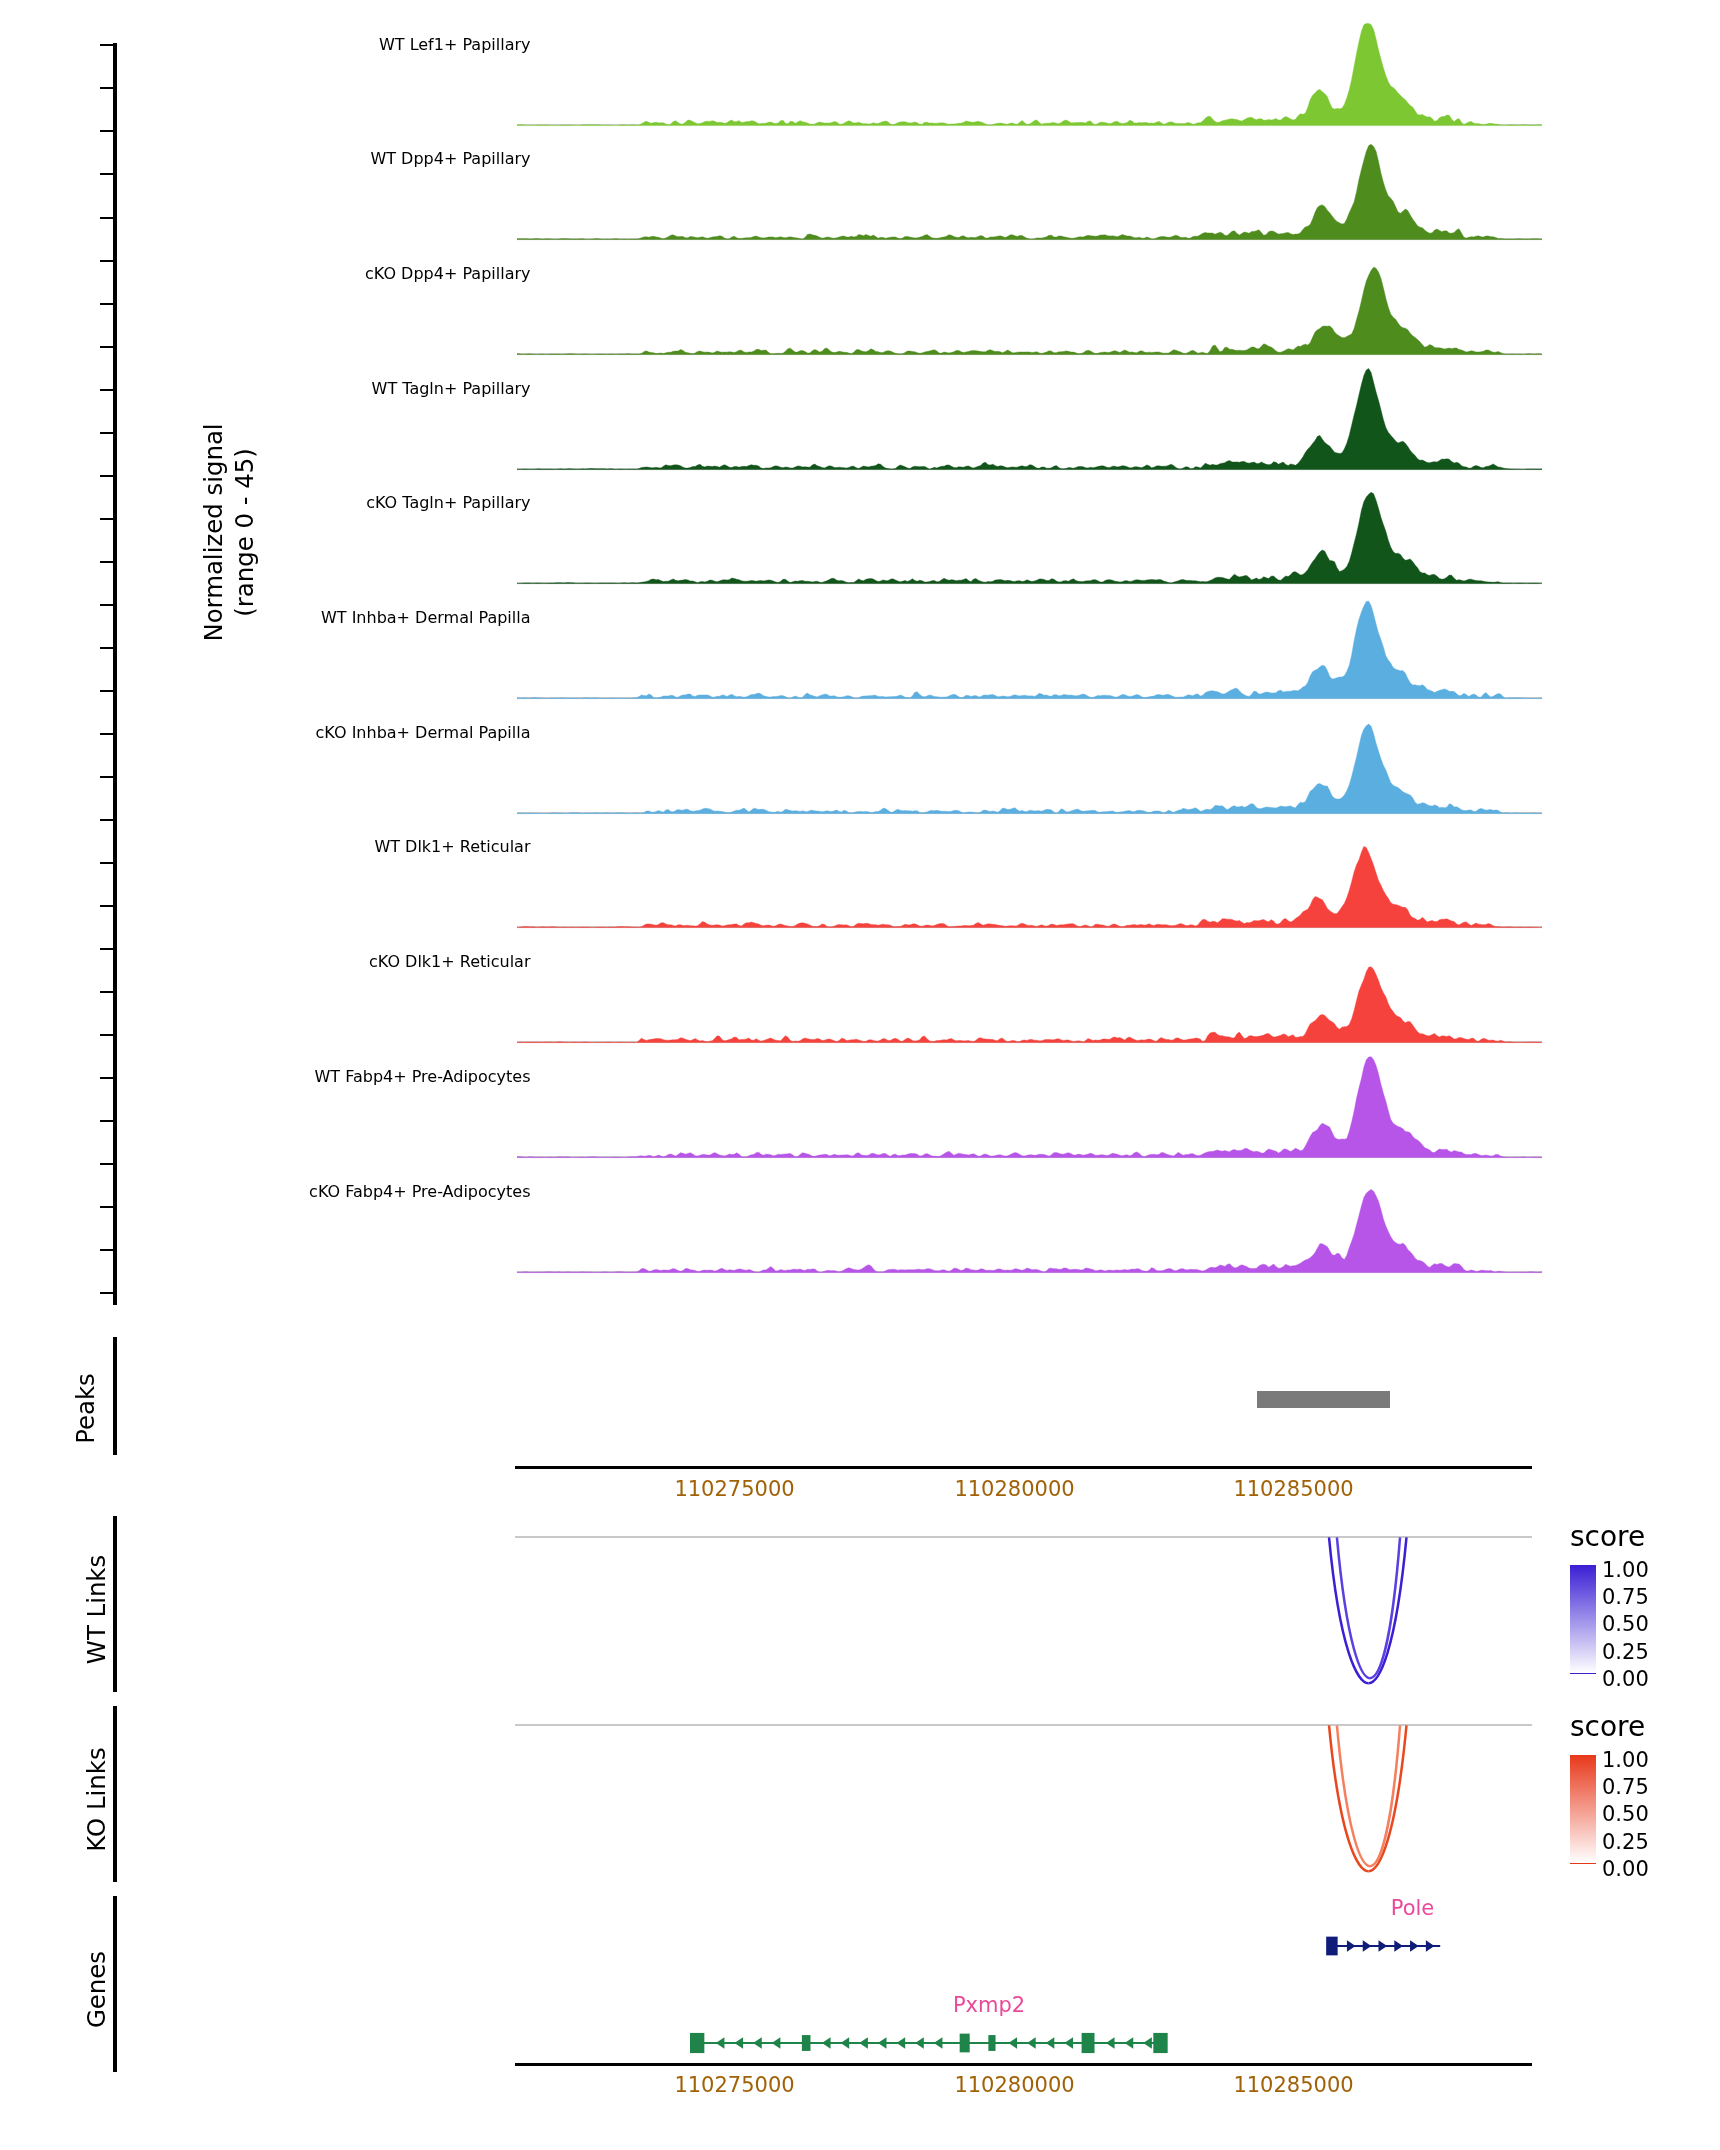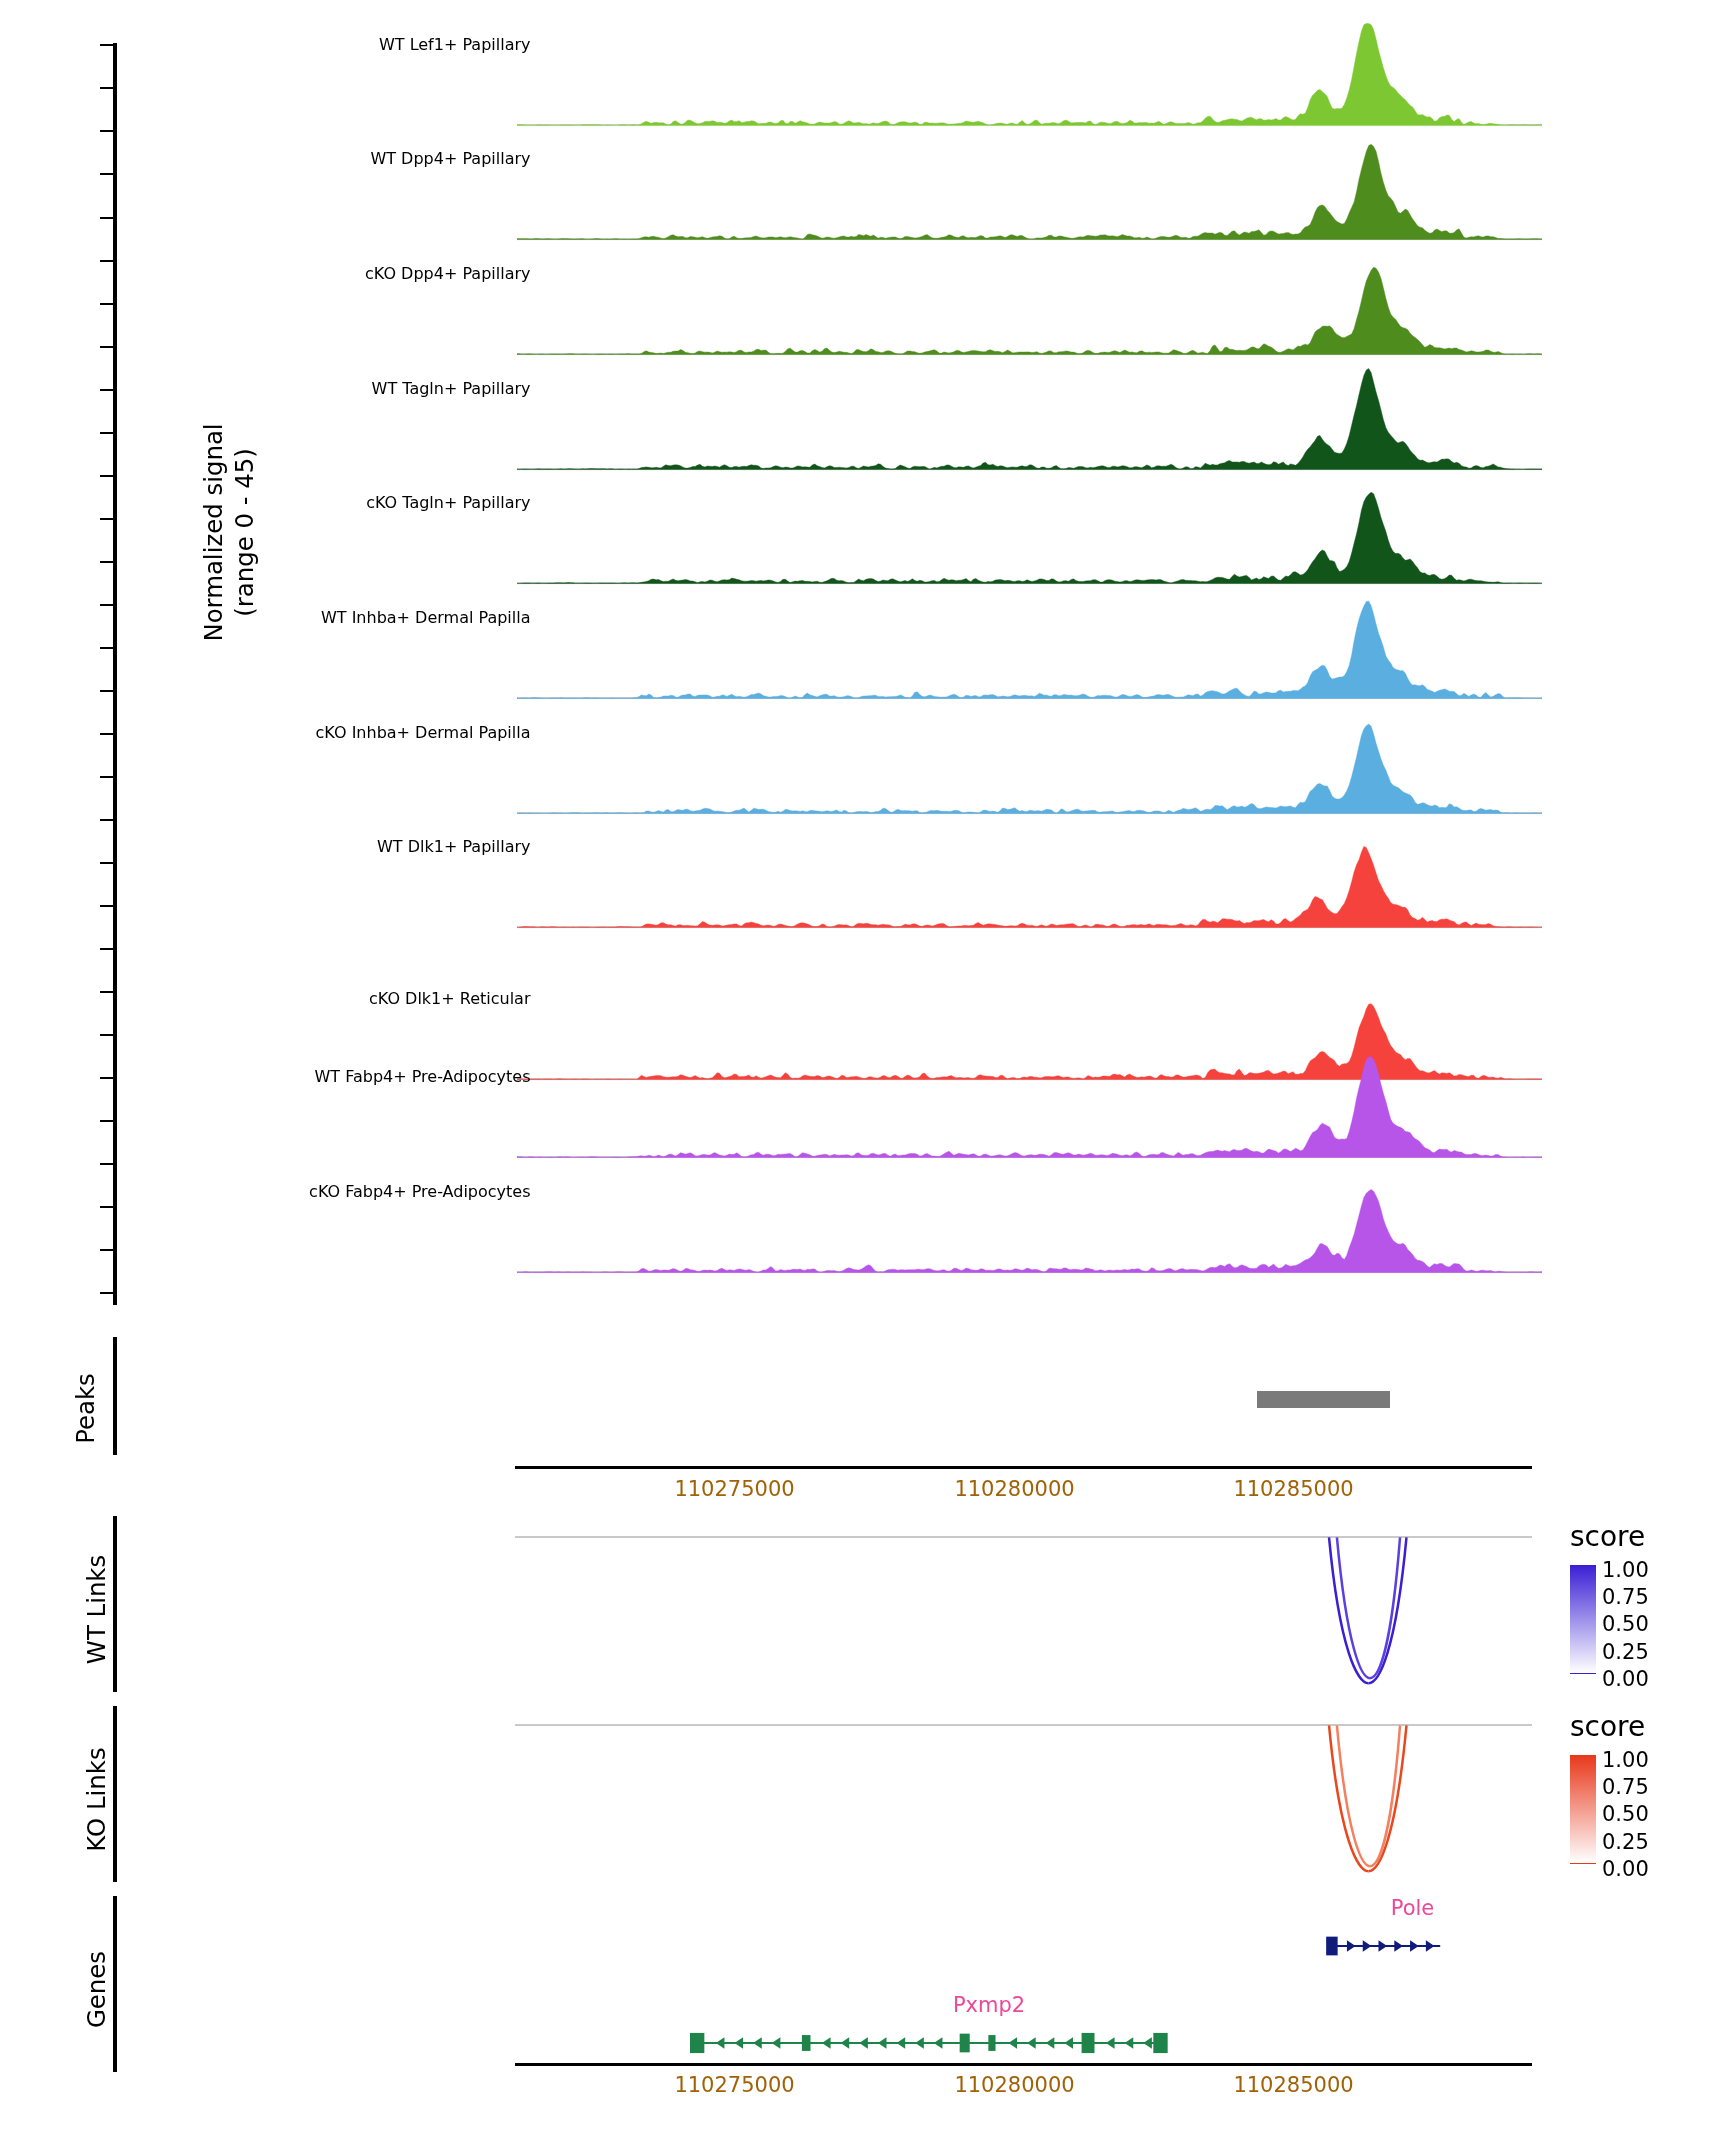--- a/index.html
+++ b/index.html
@@ -261,29 +261,29 @@
   <div class="track-row" style="top:710px;">
     <div class="track-label">cKO Inhba+ Dermal Papilla</div>
     <div class="track-plot">
         <div class="baseline"></div>
         <svg viewBox="0 0 1000 300" preserveAspectRatio="none">
           <path d="M 0 280 L 0.00 278.60 L 2.38 278.64 L 4.76 278.30 L 7.14 278.51 L 9.52 278.85 L 11.90 278.55 L 14.29 278.63 L 16.67 278.91 L 19.05 279.02 L 21.43 279.29 L 23.81 279.61 L 26.19 279.65 L 28.57 279.56 L 30.95 279.25 L 33.33 278.23 L 35.71 277.62 L 38.10 278.17 L 40.48 278.47 L 42.86 278.50 L 45.24 279.28 L 47.62 279.74 L 50.00 278.99 L 52.38 277.95 L 54.76 277.57 L 57.14 277.47 L 59.52 277.73 L 61.90 278.70 L 64.29 279.14 L 66.67 278.40 L 69.05 278.09 L 71.43 278.57 L 73.81 278.18 L 76.19 277.39 L 78.57 277.76 L 80.95 278.66 L 83.33 278.42 L 85.71 277.62 L 88.10 277.89 L 90.48 278.57 L 92.86 278.68 L 95.24 278.38 L 97.62 277.58 L 100.00 277.47 L 102.38 277.94 L 104.76 278.25 L 107.14 278.71 L 109.52 278.95 L 111.90 278.89 L 114.29 278.18 L 116.67 277.67 L 119.05 278.30 L 121.43 278.98 L 123.81 277.00 L 126.19 273.11 L 128.57 272.78 L 130.95 275.35 L 133.33 276.47 L 135.71 274.27 L 138.10 271.85 L 140.48 274.49 L 142.86 275.63 L 145.24 270.24 L 147.62 269.06 L 150.00 274.17 L 152.38 275.26 L 154.76 271.69 L 157.14 268.88 L 159.52 270.10 L 161.90 271.02 L 164.29 267.95 L 166.67 268.45 L 169.05 272.22 L 171.43 273.37 L 173.81 272.73 L 176.19 271.73 L 178.57 270.80 L 180.95 267.66 L 183.33 265.46 L 185.71 266.50 L 188.10 267.33 L 190.48 270.96 L 192.86 273.63 L 195.24 272.75 L 197.62 273.60 L 200.00 274.37 L 202.38 275.61 L 204.76 277.40 L 207.14 277.42 L 209.52 275.96 L 211.90 273.27 L 214.29 271.13 L 216.67 270.99 L 219.05 268.27 L 221.43 265.20 L 223.81 270.49 L 226.19 275.66 L 228.57 271.09 L 230.95 265.23 L 233.33 266.71 L 235.71 269.24 L 238.10 268.46 L 240.48 268.15 L 242.86 270.99 L 245.24 274.60 L 247.62 275.41 L 250.00 276.71 L 252.38 275.93 L 254.76 273.87 L 257.14 276.25 L 259.52 273.51 L 261.90 268.47 L 264.29 269.79 L 266.67 271.73 L 269.05 273.16 L 271.43 272.29 L 273.81 272.70 L 276.19 274.01 L 278.57 272.51 L 280.95 274.07 L 283.33 274.68 L 285.71 271.52 L 288.10 270.65 L 290.48 272.52 L 292.86 273.27 L 295.24 273.60 L 297.62 275.00 L 300.00 273.86 L 302.38 272.57 L 304.76 273.36 L 307.14 274.38 L 309.52 272.63 L 311.90 270.23 L 314.29 274.61 L 316.67 275.57 L 319.05 270.97 L 321.43 272.93 L 323.81 277.71 L 326.19 278.84 L 328.57 277.23 L 330.95 275.13 L 333.33 274.13 L 335.71 274.45 L 338.10 274.93 L 340.48 274.30 L 342.86 275.09 L 345.24 277.62 L 347.62 276.36 L 350.00 274.05 L 352.38 274.65 L 354.76 270.72 L 357.14 265.27 L 359.52 266.49 L 361.90 271.28 L 364.29 275.87 L 366.67 275.99 L 369.05 271.36 L 371.43 268.51 L 373.81 270.99 L 376.19 272.21 L 378.57 271.38 L 380.95 272.01 L 383.33 272.27 L 385.71 273.48 L 388.10 272.51 L 390.48 272.42 L 392.86 276.78 L 395.24 278.46 L 397.62 277.13 L 400.00 275.37 L 402.38 272.45 L 404.76 271.38 L 407.14 272.10 L 409.52 271.28 L 411.90 272.25 L 414.29 273.87 L 416.67 273.59 L 419.05 273.84 L 421.43 274.60 L 423.81 273.81 L 426.19 271.50 L 428.57 270.85 L 430.95 272.21 L 433.33 275.64 L 435.71 278.14 L 438.10 276.80 L 440.48 275.49 L 442.86 275.81 L 445.24 276.37 L 447.62 277.47 L 450.00 278.26 L 452.38 275.45 L 454.76 271.25 L 457.14 270.58 L 459.52 272.64 L 461.90 274.01 L 464.29 273.25 L 466.67 274.10 L 469.05 276.51 L 471.43 271.84 L 473.81 264.86 L 476.19 266.17 L 478.57 268.73 L 480.95 268.44 L 483.33 266.11 L 485.71 264.02 L 488.10 269.69 L 490.48 273.35 L 492.86 271.30 L 495.24 274.09 L 497.62 274.56 L 500.00 270.78 L 502.38 271.56 L 504.76 273.27 L 507.14 272.18 L 509.52 272.00 L 511.90 273.41 L 514.29 271.20 L 516.67 268.55 L 519.05 268.85 L 521.43 270.04 L 523.81 275.45 L 526.19 279.58 L 528.57 274.33 L 530.95 267.18 L 533.33 269.47 L 535.71 275.19 L 538.10 275.20 L 540.48 272.85 L 542.86 270.86 L 545.24 268.53 L 547.62 268.41 L 550.00 272.14 L 552.38 273.87 L 554.76 272.98 L 557.14 272.58 L 559.52 271.90 L 561.90 271.24 L 564.29 271.85 L 566.67 275.39 L 569.05 276.36 L 571.43 275.01 L 573.81 275.03 L 576.19 274.63 L 578.57 273.55 L 580.95 272.92 L 583.33 275.57 L 585.71 276.69 L 588.10 275.69 L 590.48 274.81 L 592.86 273.74 L 595.24 272.63 L 597.62 271.89 L 600.00 274.61 L 602.38 274.45 L 604.76 271.47 L 607.14 271.17 L 609.52 271.45 L 611.90 273.09 L 614.29 275.50 L 616.67 277.21 L 619.05 275.68 L 621.43 273.24 L 623.81 273.05 L 626.19 272.67 L 628.57 275.16 L 630.95 278.12 L 633.33 275.13 L 635.71 271.23 L 638.10 273.49 L 640.48 277.02 L 642.86 273.86 L 645.24 270.80 L 647.62 269.41 L 650.00 265.72 L 652.38 267.61 L 654.76 269.68 L 657.14 268.35 L 659.52 266.68 L 661.90 264.24 L 664.29 268.27 L 666.67 273.61 L 669.05 272.39 L 671.43 268.84 L 673.81 268.04 L 676.19 269.35 L 678.57 265.46 L 680.95 258.21 L 683.33 257.99 L 685.71 259.77 L 688.10 258.65 L 690.48 264.51 L 692.86 269.33 L 695.24 265.56 L 697.62 260.58 L 700.00 258.69 L 702.38 262.49 L 704.76 261.70 L 707.14 259.65 L 709.52 262.58 L 711.90 260.72 L 714.29 256.33 L 716.67 252.62 L 719.05 255.40 L 721.43 263.75 L 723.81 266.74 L 726.19 266.02 L 728.57 263.93 L 730.95 261.88 L 733.33 262.96 L 735.71 263.74 L 738.10 263.97 L 740.48 264.85 L 742.86 262.28 L 745.24 259.48 L 747.62 260.73 L 750.00 261.61 L 752.38 259.90 L 754.76 259.18 L 757.14 262.79 L 759.52 264.25 L 761.90 255.55 L 764.29 249.14 L 766.67 250.89 L 769.05 247.93 L 771.43 233.45 L 773.81 219.83 L 776.19 214.82 L 778.57 207.15 L 780.95 199.95 L 783.33 198.86 L 785.71 203.04 L 788.10 205.20 L 790.48 205.12 L 792.86 217.43 L 795.24 232.66 L 797.62 238.38 L 800.00 240.71 L 802.38 240.40 L 804.76 237.30 L 807.14 229.81 L 809.52 217.91 L 811.90 202.67 L 814.29 179.57 L 816.67 153.16 L 819.05 126.74 L 821.43 96.97 L 823.81 68.97 L 826.19 51.49 L 828.57 42.52 L 830.95 38.02 L 833.33 43.85 L 835.71 64.35 L 838.10 89.60 L 840.48 111.06 L 842.86 131.66 L 845.24 149.13 L 847.62 161.83 L 850.00 178.84 L 852.38 196.25 L 854.76 203.68 L 857.14 206.60 L 859.52 209.64 L 861.90 214.66 L 864.29 220.73 L 866.67 224.32 L 869.05 227.11 L 871.43 229.76 L 873.81 237.06 L 876.19 248.99 L 878.57 254.56 L 880.95 253.19 L 883.33 250.48 L 885.71 251.82 L 888.10 256.00 L 890.48 258.59 L 892.86 259.65 L 895.24 256.46 L 897.62 258.89 L 900.00 264.20 L 902.38 262.59 L 904.76 264.09 L 907.14 262.52 L 909.52 253.66 L 911.90 255.49 L 914.29 261.95 L 916.67 261.40 L 919.05 264.79 L 921.43 269.82 L 923.81 271.36 L 926.19 271.75 L 928.57 270.12 L 930.95 270.25 L 933.33 274.30 L 935.71 273.87 L 938.10 268.17 L 940.48 265.90 L 942.86 268.13 L 945.24 270.96 L 947.62 269.78 L 950.00 269.24 L 952.38 271.21 L 954.76 270.36 L 957.14 271.20 L 959.52 275.87 L 961.90 278.23 L 964.29 277.67 L 966.67 277.75 L 969.05 278.83 L 971.43 278.95 L 973.81 278.04 L 976.19 278.09 L 978.57 278.37 L 980.95 278.41 L 983.33 278.51 L 985.71 278.57 L 988.10 278.71 L 990.48 278.24 L 992.86 277.91 L 995.24 278.42 L 997.62 278.79 L 1000.00 278.42 L 1000 280 Z" fill="#5BAEE0" stroke="#5BAEE0" stroke-width="0.6"></path>
         </svg>
       </div>
   </div>
   <div class="track-row" style="top:824px;">
-    <div class="track-label">WT Dlk1+ Papillary</div>
+    <div class="track-label">WT Dlk1+ Reticular</div>
     <div class="track-plot">
         <div class="baseline"></div>
         <svg viewBox="0 0 1000 300" preserveAspectRatio="none">
           <path d="M 0 280 L 0.00 279.46 L 2.38 279.02 L 4.76 278.03 L 7.14 277.24 L 9.52 277.34 L 11.90 277.97 L 14.29 278.01 L 16.67 277.97 L 19.05 278.79 L 21.43 278.77 L 23.81 277.87 L 26.19 277.92 L 28.57 278.33 L 30.95 278.10 L 33.33 277.48 L 35.71 277.37 L 38.10 278.28 L 40.48 278.98 L 42.86 278.79 L 45.24 278.69 L 47.62 278.79 L 50.00 279.18 L 52.38 279.06 L 54.76 278.56 L 57.14 279.23 L 59.52 279.19 L 61.90 278.17 L 64.29 278.30 L 66.67 278.51 L 69.05 278.47 L 71.43 279.03 L 73.81 279.43 L 76.19 279.12 L 78.57 278.68 L 80.95 278.53 L 83.33 278.41 L 85.71 278.60 L 88.10 278.85 L 90.48 278.35 L 92.86 278.24 L 95.24 278.65 L 97.62 278.04 L 100.00 277.21 L 102.38 277.29 L 104.76 277.51 L 107.14 277.49 L 109.52 277.93 L 111.90 278.37 L 114.29 278.38 L 116.67 278.53 L 119.05 278.97 L 121.43 277.60 L 123.81 273.52 L 126.19 270.22 L 128.57 270.00 L 130.95 271.11 L 133.33 272.10 L 135.71 273.47 L 138.10 271.54 L 140.48 267.21 L 142.86 266.95 L 145.24 270.56 L 147.62 272.53 L 150.00 272.01 L 152.38 274.42 L 154.76 275.78 L 157.14 272.41 L 159.52 272.07 L 161.90 274.54 L 164.29 273.99 L 166.67 273.76 L 169.05 274.73 L 171.43 275.17 L 173.81 275.86 L 176.19 275.09 L 178.57 269.43 L 180.95 263.62 L 183.33 265.85 L 185.71 270.41 L 188.10 272.77 L 190.48 273.65 L 192.86 272.95 L 195.24 272.04 L 197.62 273.27 L 200.00 275.42 L 202.38 274.96 L 204.76 273.26 L 207.14 272.11 L 209.52 271.76 L 211.90 270.02 L 214.29 270.00 L 216.67 274.44 L 219.05 275.90 L 221.43 270.55 L 223.81 267.19 L 226.19 267.03 L 228.57 265.19 L 230.95 266.62 L 233.33 268.73 L 235.71 270.09 L 238.10 273.94 L 240.48 274.76 L 242.86 273.43 L 245.24 273.31 L 247.62 274.35 L 250.00 276.53 L 252.38 275.29 L 254.76 271.47 L 257.14 270.22 L 259.52 272.27 L 261.90 274.52 L 264.29 275.66 L 266.67 276.89 L 269.05 277.04 L 271.43 274.59 L 273.81 270.45 L 276.19 267.84 L 278.57 267.20 L 280.95 268.21 L 283.33 270.04 L 285.71 272.85 L 288.10 276.57 L 290.48 277.25 L 292.86 276.89 L 295.24 274.89 L 297.62 269.96 L 300.00 271.32 L 302.38 277.15 L 304.76 278.17 L 307.14 277.37 L 309.52 276.04 L 311.90 273.18 L 314.29 271.80 L 316.67 272.27 L 319.05 272.94 L 321.43 272.63 L 323.81 274.71 L 326.19 277.95 L 328.57 276.31 L 330.95 271.11 L 333.33 268.17 L 335.71 269.21 L 338.10 269.82 L 340.48 268.38 L 342.86 269.05 L 345.24 271.70 L 347.62 271.98 L 350.00 271.99 L 352.38 273.57 L 354.76 272.00 L 357.14 270.77 L 359.52 272.36 L 361.90 272.06 L 364.29 273.58 L 366.67 277.16 L 369.05 277.93 L 371.43 277.23 L 373.81 277.10 L 376.19 274.35 L 378.57 270.67 L 380.95 272.14 L 383.33 272.97 L 385.71 270.08 L 388.10 269.84 L 390.48 272.62 L 392.86 275.86 L 395.24 276.62 L 397.62 274.44 L 400.00 272.99 L 402.38 273.54 L 404.76 275.35 L 407.14 274.64 L 409.52 271.50 L 411.90 269.81 L 414.29 268.77 L 416.67 269.83 L 419.05 274.12 L 421.43 277.73 L 423.81 277.91 L 426.19 276.96 L 428.57 276.32 L 430.95 275.48 L 433.33 275.51 L 435.71 274.44 L 438.10 274.32 L 440.48 275.12 L 442.86 274.40 L 445.24 273.73 L 447.62 269.08 L 450.00 265.97 L 452.38 270.59 L 454.76 273.68 L 457.14 271.68 L 459.52 269.76 L 461.90 270.31 L 464.29 271.07 L 466.67 271.69 L 469.05 273.31 L 471.43 274.33 L 473.81 275.30 L 476.19 276.41 L 478.57 275.91 L 480.95 274.93 L 483.33 275.03 L 485.71 275.83 L 488.10 275.02 L 490.48 270.32 L 492.86 268.03 L 495.24 270.56 L 497.62 273.45 L 500.00 274.08 L 502.38 273.60 L 504.76 275.56 L 507.14 276.84 L 509.52 274.45 L 511.90 272.45 L 514.29 274.82 L 516.67 276.37 L 519.05 273.43 L 521.43 270.46 L 523.81 271.37 L 526.19 274.04 L 528.57 273.24 L 530.95 272.04 L 533.33 272.62 L 535.71 271.11 L 538.10 270.07 L 540.48 269.42 L 542.86 269.46 L 545.24 273.36 L 547.62 276.96 L 550.00 277.24 L 552.38 274.40 L 554.76 272.65 L 557.14 275.24 L 559.52 278.09 L 561.90 276.06 L 564.29 271.16 L 566.67 270.96 L 569.05 272.61 L 571.43 272.64 L 573.81 275.07 L 576.19 276.98 L 578.57 274.98 L 580.95 271.16 L 583.33 270.24 L 585.71 273.39 L 588.10 276.43 L 590.48 277.83 L 592.86 276.31 L 595.24 273.83 L 597.62 273.75 L 600.00 272.53 L 602.38 271.83 L 604.76 273.37 L 607.14 272.45 L 609.52 271.83 L 611.90 273.62 L 614.29 272.20 L 616.67 269.91 L 619.05 272.83 L 621.43 274.46 L 623.81 271.44 L 626.19 271.05 L 628.57 272.22 L 630.95 272.21 L 633.33 272.26 L 635.71 273.44 L 638.10 274.98 L 640.48 274.55 L 642.86 273.34 L 645.24 270.98 L 647.62 269.18 L 650.00 271.49 L 652.38 274.61 L 654.76 274.15 L 657.14 272.29 L 659.52 273.27 L 661.90 275.71 L 664.29 272.67 L 666.67 264.11 L 669.05 258.00 L 671.43 257.93 L 673.81 262.70 L 676.19 265.37 L 678.57 262.82 L 680.95 263.72 L 683.33 266.90 L 685.71 262.25 L 688.10 256.07 L 690.48 256.20 L 692.86 257.21 L 695.24 257.28 L 697.62 258.03 L 700.00 261.07 L 702.38 262.20 L 704.76 260.80 L 707.14 265.67 L 709.52 268.99 L 711.90 266.55 L 714.29 266.69 L 716.67 264.92 L 719.05 261.08 L 721.43 261.25 L 723.81 261.30 L 726.19 259.29 L 728.57 257.96 L 730.95 262.16 L 733.33 264.03 L 735.71 258.60 L 738.10 262.09 L 740.48 270.02 L 742.86 270.40 L 745.24 265.86 L 747.62 257.77 L 750.00 255.26 L 752.38 261.73 L 754.76 264.65 L 757.14 261.32 L 759.52 255.59 L 761.90 251.32 L 764.29 245.91 L 766.67 237.28 L 769.05 233.61 L 771.43 230.74 L 773.81 220.01 L 776.19 204.86 L 778.57 195.98 L 780.95 198.08 L 783.33 202.00 L 785.71 204.56 L 788.10 215.30 L 790.48 228.00 L 792.86 234.26 L 795.24 238.93 L 797.62 242.44 L 800.00 241.79 L 802.38 233.89 L 804.76 223.85 L 807.14 214.53 L 809.52 199.23 L 811.90 179.53 L 814.29 156.02 L 816.67 129.46 L 819.05 110.40 L 821.43 96.86 L 823.81 76.40 L 826.19 60.50 L 828.57 63.84 L 830.95 77.48 L 833.33 93.81 L 835.71 111.16 L 838.10 132.60 L 840.48 152.68 L 842.86 165.42 L 845.24 179.87 L 847.62 191.28 L 850.00 200.42 L 852.38 212.38 L 854.76 216.73 L 857.14 217.41 L 859.52 219.48 L 861.90 222.09 L 864.29 225.30 L 866.67 225.23 L 869.05 232.18 L 871.43 246.60 L 873.81 252.99 L 876.19 255.39 L 878.57 260.33 L 880.95 257.98 L 883.33 252.33 L 885.71 258.34 L 888.10 264.71 L 890.48 262.42 L 892.86 261.07 L 895.24 263.66 L 897.62 263.61 L 900.00 258.80 L 902.38 257.16 L 904.76 257.33 L 907.14 256.32 L 909.52 259.19 L 911.90 262.10 L 914.29 263.82 L 916.67 270.56 L 919.05 272.64 L 921.43 268.89 L 923.81 265.32 L 926.19 264.77 L 928.57 270.58 L 930.95 274.47 L 933.33 271.23 L 935.71 267.66 L 938.10 270.61 L 940.48 271.79 L 942.86 272.04 L 945.24 271.94 L 947.62 269.03 L 950.00 271.28 L 952.38 274.95 L 954.76 276.70 L 957.14 277.61 L 959.52 277.84 L 961.90 278.35 L 964.29 278.34 L 966.67 277.92 L 969.05 278.01 L 971.43 278.60 L 973.81 278.74 L 976.19 278.52 L 978.57 278.31 L 980.95 278.43 L 983.33 278.96 L 985.71 278.67 L 988.10 278.28 L 990.48 278.67 L 992.86 278.85 L 995.24 279.27 L 997.62 279.46 L 1000.00 278.82 L 1000 280 Z" fill="#F5423C" stroke="#F5423C" stroke-width="0.6"></path>
         </svg>
       </div>
   </div>
-  <div class="track-row" style="top:976px;">
+  <div class="track-row" style="top:939px;">
     <div class="track-label">cKO Dlk1+ Reticular</div>
     <div class="track-plot">
         <div class="baseline"></div>
         <svg viewBox="0 0 1000 300" preserveAspectRatio="none">
           <path d="M 0 280 L 0.00 279.27 L 2.38 278.55 L 4.76 278.67 L 7.14 278.75 L 9.52 278.46 L 11.90 278.36 L 14.29 278.49 L 16.67 278.65 L 19.05 278.43 L 21.43 278.23 L 23.81 278.82 L 26.19 278.66 L 28.57 278.11 L 30.95 278.33 L 33.33 278.52 L 35.71 278.89 L 38.10 278.70 L 40.48 277.82 L 42.86 278.02 L 45.24 278.63 L 47.62 278.53 L 50.00 278.89 L 52.38 279.23 L 54.76 278.62 L 57.14 278.33 L 59.52 279.09 L 61.90 279.26 L 64.29 278.32 L 66.67 278.08 L 69.05 278.69 L 71.43 279.26 L 73.81 279.60 L 76.19 279.35 L 78.57 279.07 L 80.95 279.19 L 83.33 279.10 L 85.71 278.84 L 88.10 278.46 L 90.48 278.51 L 92.86 279.10 L 95.24 279.29 L 97.62 278.90 L 100.00 278.59 L 102.38 278.94 L 104.76 279.34 L 107.14 279.25 L 109.52 279.04 L 111.90 279.16 L 114.29 279.35 L 116.67 279.42 L 119.05 274.11 L 121.43 267.99 L 123.81 271.63 L 126.19 274.20 L 128.57 271.97 L 130.95 271.25 L 133.33 270.07 L 135.71 268.98 L 138.10 269.02 L 140.48 269.93 L 142.86 272.00 L 145.24 273.51 L 147.62 273.51 L 150.00 273.16 L 152.38 272.09 L 154.76 272.53 L 157.14 271.09 L 159.52 267.06 L 161.90 267.94 L 164.29 271.28 L 166.67 272.97 L 169.05 274.41 L 171.43 272.28 L 173.81 268.96 L 176.19 272.88 L 178.57 275.75 L 180.95 274.66 L 183.33 276.58 L 185.71 277.38 L 188.10 276.10 L 190.48 274.68 L 192.86 269.06 L 195.24 261.51 L 197.62 263.07 L 200.00 271.62 L 202.38 275.24 L 204.76 273.55 L 207.14 271.86 L 209.52 269.33 L 211.90 264.75 L 214.29 266.38 L 216.67 272.23 L 219.05 271.54 L 221.43 271.29 L 223.81 270.54 L 226.19 267.60 L 228.57 272.91 L 230.95 273.70 L 233.33 269.31 L 235.71 273.34 L 238.10 276.32 L 240.48 274.04 L 242.86 272.01 L 245.24 269.33 L 247.62 267.59 L 250.00 270.67 L 252.38 273.38 L 254.76 274.51 L 257.14 274.98 L 259.52 268.45 L 261.90 261.19 L 264.29 265.51 L 266.67 274.28 L 269.05 276.70 L 271.43 275.89 L 273.81 276.19 L 276.19 274.84 L 278.57 270.03 L 280.95 267.48 L 283.33 269.42 L 285.71 270.96 L 288.10 271.56 L 290.48 271.29 L 292.86 269.12 L 295.24 270.50 L 297.62 274.26 L 300.00 273.69 L 302.38 270.92 L 304.76 270.05 L 307.14 272.06 L 309.52 274.98 L 311.90 277.26 L 314.29 274.26 L 316.67 268.13 L 319.05 269.79 L 321.43 274.33 L 323.81 273.54 L 326.19 272.38 L 328.57 271.96 L 330.95 270.88 L 333.33 272.91 L 335.71 275.29 L 338.10 276.86 L 340.48 276.34 L 342.86 272.85 L 345.24 272.08 L 347.62 274.11 L 350.00 275.74 L 352.38 275.92 L 354.76 273.04 L 357.14 269.13 L 359.52 270.29 L 361.90 274.14 L 364.29 274.14 L 366.67 270.50 L 369.05 268.36 L 371.43 271.02 L 373.81 275.69 L 376.19 276.24 L 378.57 271.90 L 380.95 267.75 L 383.33 269.32 L 385.71 274.66 L 388.10 275.74 L 390.48 274.92 L 392.86 272.61 L 395.24 264.39 L 397.62 262.19 L 400.00 269.73 L 402.38 274.99 L 404.76 277.05 L 407.14 276.47 L 409.52 274.15 L 411.90 274.31 L 414.29 273.26 L 416.67 271.96 L 419.05 272.81 L 421.43 270.56 L 423.81 269.21 L 426.19 272.68 L 428.57 274.97 L 430.95 274.45 L 433.33 274.48 L 435.71 275.49 L 438.10 274.84 L 440.48 274.41 L 442.86 276.07 L 445.24 277.03 L 447.62 274.11 L 450.00 268.35 L 452.38 266.71 L 454.76 269.37 L 457.14 270.41 L 459.52 270.62 L 461.90 271.26 L 464.29 271.68 L 466.67 274.17 L 469.05 274.27 L 471.43 268.83 L 473.81 268.13 L 476.19 274.57 L 478.57 277.63 L 480.95 275.87 L 483.33 274.42 L 485.71 275.06 L 488.10 277.49 L 490.48 277.01 L 492.86 273.45 L 495.24 273.25 L 497.62 274.08 L 500.00 271.59 L 502.38 271.45 L 504.76 273.45 L 507.14 273.53 L 509.52 275.30 L 511.90 275.21 L 514.29 272.26 L 516.67 271.32 L 519.05 271.55 L 521.43 272.24 L 523.81 272.29 L 526.19 270.24 L 528.57 269.45 L 530.95 272.70 L 533.33 274.36 L 535.71 272.74 L 538.10 272.85 L 540.48 275.34 L 542.86 276.73 L 545.24 276.02 L 547.62 274.98 L 550.00 276.24 L 552.38 278.28 L 554.76 274.58 L 557.14 269.13 L 559.52 271.60 L 561.90 274.44 L 564.29 272.98 L 566.67 273.74 L 569.05 272.96 L 571.43 270.49 L 573.81 270.18 L 576.19 271.23 L 578.57 270.95 L 580.95 266.20 L 583.33 264.98 L 585.71 267.24 L 588.10 266.32 L 590.48 269.72 L 592.86 272.90 L 595.24 267.45 L 597.62 265.02 L 600.00 268.81 L 602.38 271.55 L 604.76 274.24 L 607.14 273.50 L 609.52 272.58 L 611.90 273.57 L 614.29 271.50 L 616.67 270.56 L 619.05 271.92 L 621.43 275.18 L 623.81 276.28 L 626.19 270.22 L 628.57 266.11 L 630.95 269.47 L 633.33 271.51 L 635.71 271.58 L 638.10 273.34 L 640.48 271.97 L 642.86 267.50 L 645.24 267.40 L 647.62 271.11 L 650.00 273.04 L 652.38 272.86 L 654.76 270.97 L 657.14 270.01 L 659.52 269.37 L 661.90 267.72 L 664.29 267.94 L 666.67 271.18 L 669.05 276.72 L 671.43 274.18 L 673.81 261.32 L 676.19 254.29 L 678.57 252.07 L 680.95 252.02 L 683.33 258.02 L 685.71 261.19 L 688.10 261.50 L 690.48 263.26 L 692.86 264.27 L 695.24 264.78 L 697.62 267.64 L 700.00 266.68 L 702.38 256.41 L 704.76 251.57 L 707.14 261.06 L 709.52 269.10 L 711.90 267.13 L 714.29 261.77 L 716.67 261.48 L 719.05 263.49 L 721.43 263.63 L 723.81 262.97 L 726.19 261.16 L 728.57 259.79 L 730.95 256.09 L 733.33 255.13 L 735.71 260.83 L 738.10 265.06 L 740.48 264.28 L 742.86 262.13 L 745.24 260.15 L 747.62 256.81 L 750.00 257.80 L 752.38 263.95 L 754.76 261.25 L 757.14 258.76 L 759.52 265.31 L 761.90 265.56 L 764.29 263.65 L 766.67 263.46 L 769.05 256.34 L 771.43 241.60 L 773.81 229.51 L 776.19 224.90 L 778.57 220.77 L 780.95 213.57 L 783.33 206.20 L 785.71 203.78 L 788.10 206.61 L 790.48 213.32 L 792.86 220.02 L 795.24 223.90 L 797.62 228.81 L 800.00 239.36 L 802.38 243.62 L 804.76 238.38 L 807.14 236.90 L 809.52 236.80 L 811.90 231.16 L 814.29 215.94 L 816.67 193.05 L 819.05 166.38 L 821.43 140.78 L 823.81 124.39 L 826.19 109.04 L 828.57 88.76 L 830.95 76.17 L 833.33 74.83 L 835.71 82.34 L 838.10 96.08 L 840.48 112.11 L 842.86 131.34 L 845.24 145.36 L 847.62 156.22 L 850.00 173.99 L 852.38 187.95 L 854.76 196.00 L 857.14 205.14 L 859.52 209.35 L 861.90 212.07 L 864.29 221.09 L 866.67 226.27 L 869.05 223.03 L 871.43 223.41 L 873.81 232.29 L 876.19 241.98 L 878.57 250.72 L 880.95 256.14 L 883.33 256.11 L 885.71 258.82 L 888.10 261.74 L 890.48 261.48 L 892.86 258.38 L 895.24 255.66 L 897.62 261.22 L 900.00 265.06 L 902.38 261.74 L 904.76 262.13 L 907.14 263.24 L 909.52 261.62 L 911.90 265.39 L 914.29 270.60 L 916.67 269.36 L 919.05 266.03 L 921.43 266.68 L 923.81 269.03 L 926.19 271.07 L 928.57 271.80 L 930.95 268.26 L 933.33 268.49 L 935.71 274.90 L 938.10 276.64 L 940.48 271.73 L 942.86 268.31 L 945.24 270.57 L 947.62 273.50 L 950.00 273.50 L 952.38 273.10 L 954.76 275.71 L 957.14 276.09 L 959.52 273.69 L 961.90 275.86 L 964.29 278.40 L 966.67 277.95 L 969.05 278.04 L 971.43 278.63 L 973.81 278.93 L 976.19 279.04 L 978.57 278.89 L 980.95 278.93 L 983.33 278.84 L 985.71 278.52 L 988.10 278.14 L 990.48 278.15 L 992.86 278.38 L 995.24 278.12 L 997.62 278.43 L 1000.00 279.07 L 1000 280 Z" fill="#F5423C" stroke="#F5423C" stroke-width="0.6"></path>
         </svg>
       </div>
   </div>
   <div class="track-row" style="top:1054px;">
     <div class="track-label">WT Fabp4+ Pre-Adipocytes</div>

